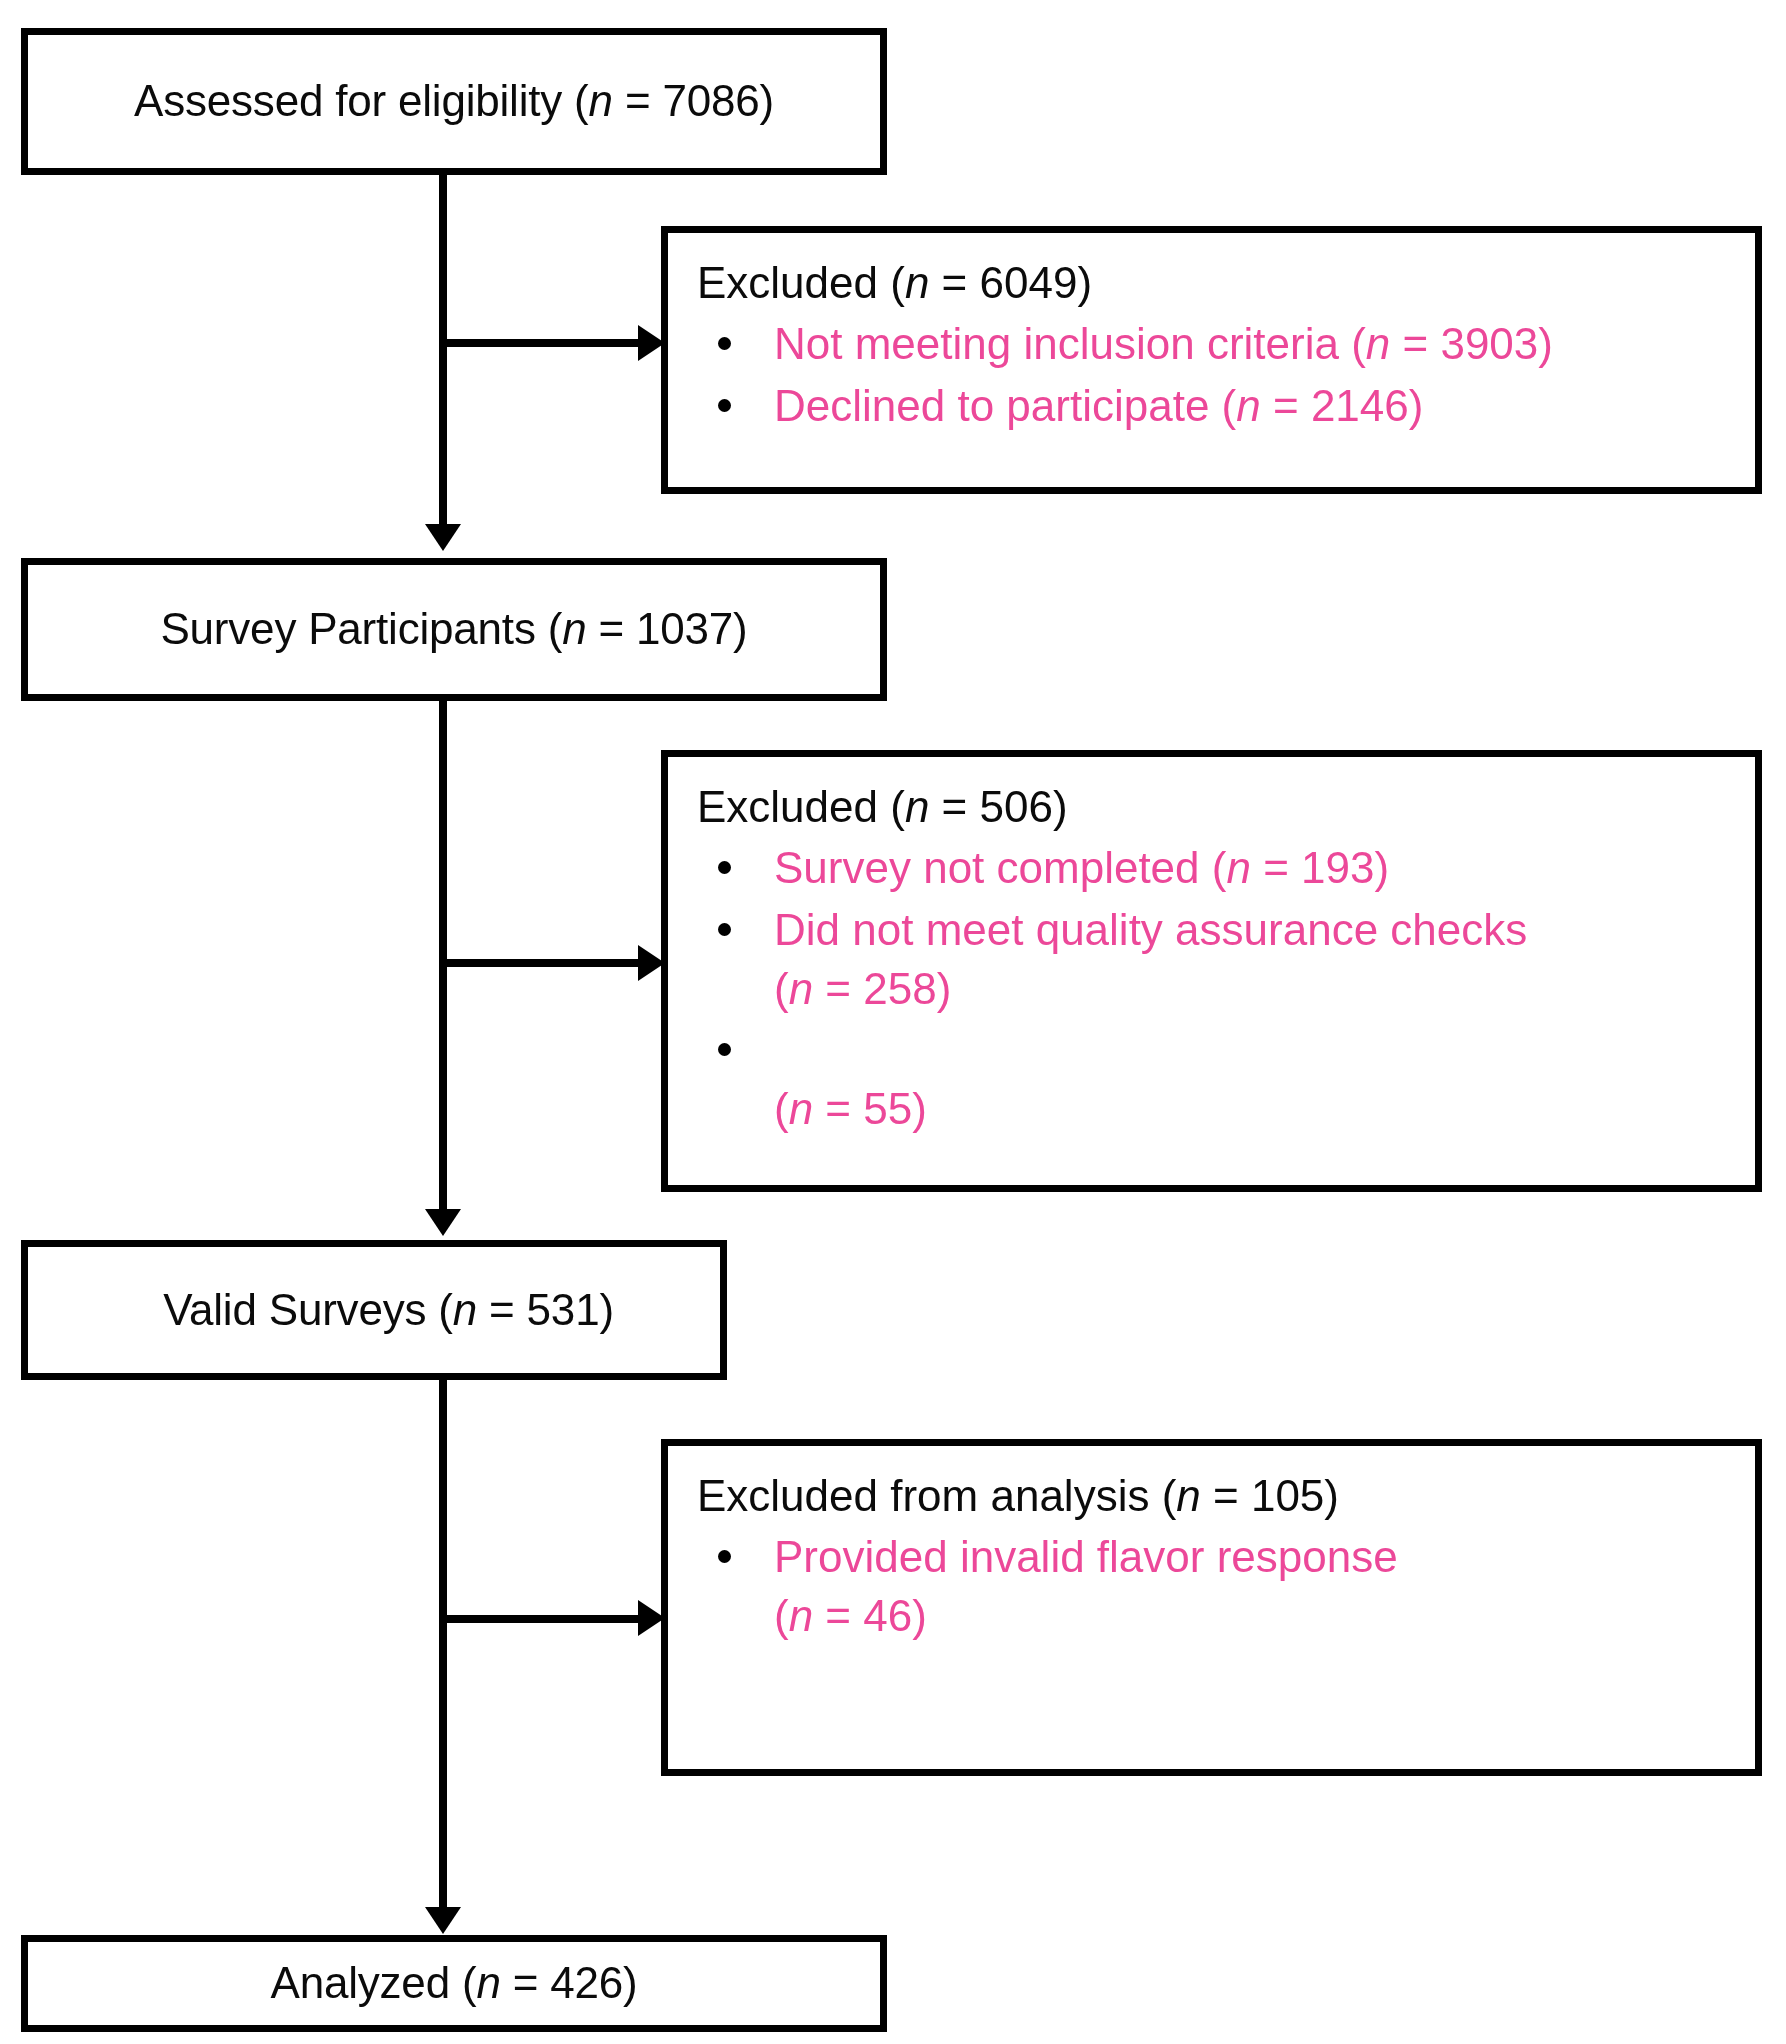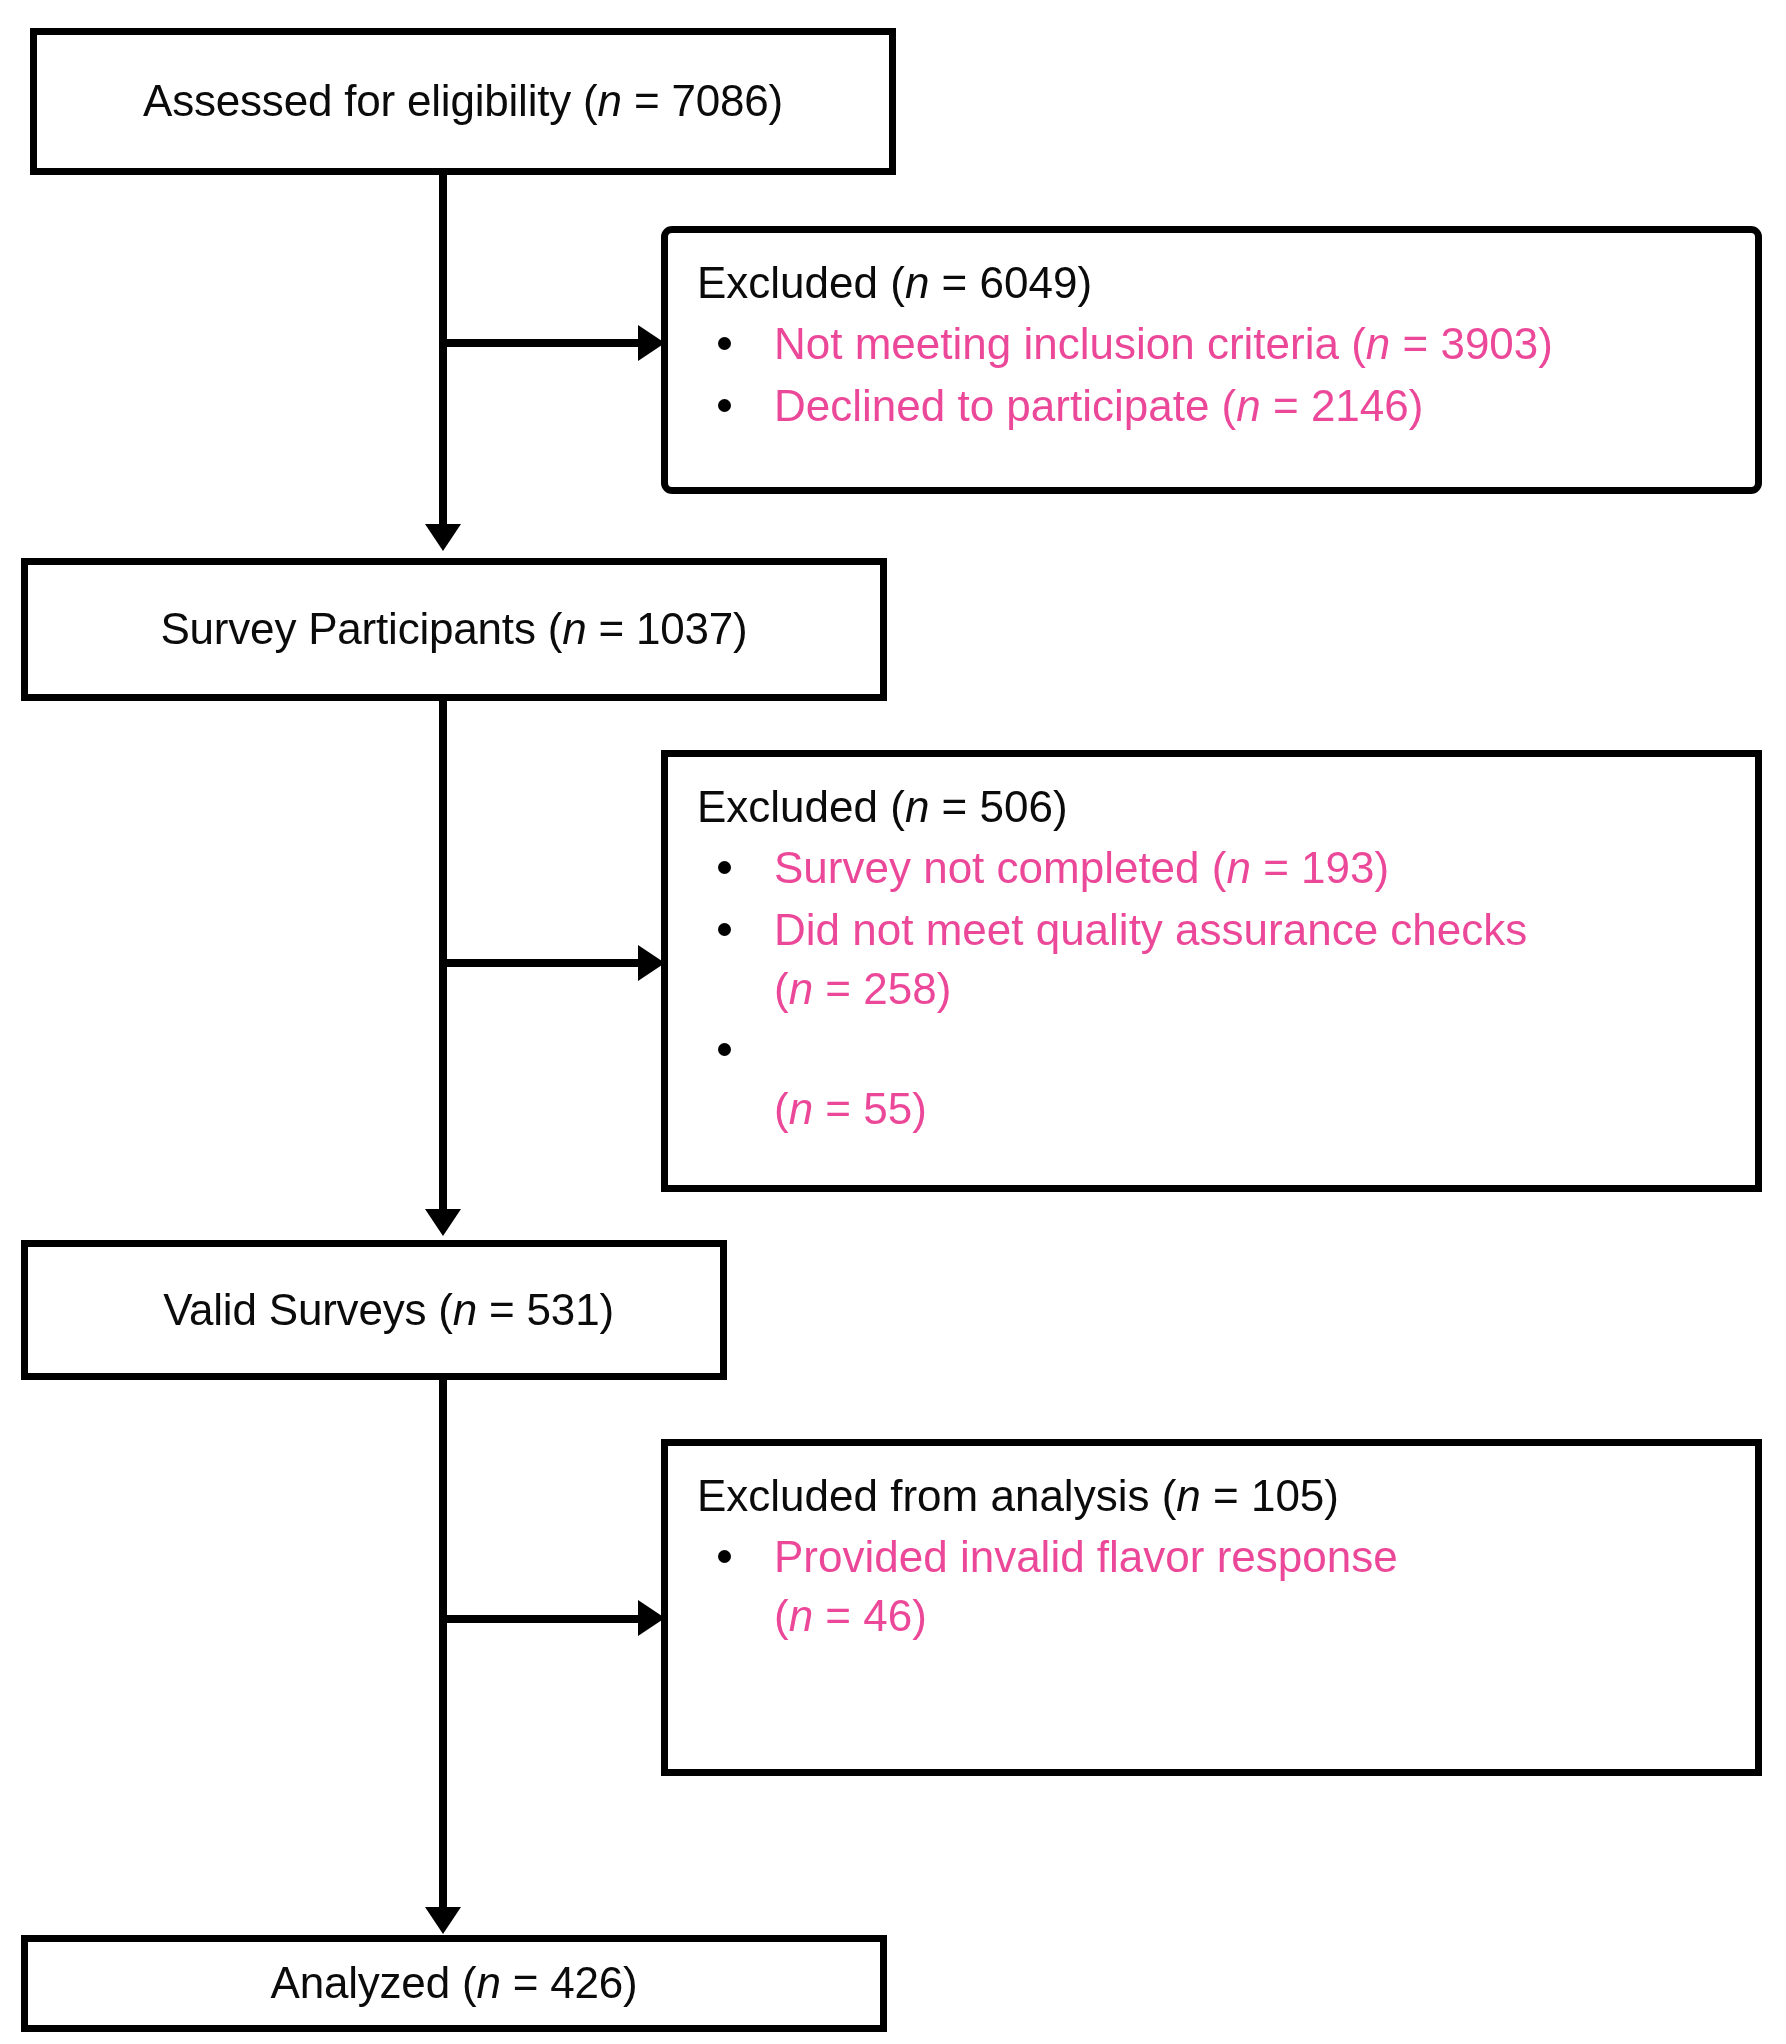--- a/index.html
+++ b/index.html
@@ -124,27 +124,27 @@
 
   <div class="hline" style="left:439px; top:959px; width:206px;"></div>
   <div class="arrow-right" style="left:638px; top:945px;"></div>
 
   <div class="vline" style="left:439px; top:1380px; height:532px;"></div>
   <div class="arrow-down" style="left:425px; top:1907px;"></div>
 
   <div class="hline" style="left:439px; top:1615px; width:206px;"></div>
   <div class="arrow-right" style="left:638px; top:1600px;"></div>
 
-  <div class="node main" style="left:21px; top:28px; width:866px; height:147px;margin-left:9px;">
+  <div class="node main" style="left:21px; top:28px; width:866px; height:147px;">
     <div class="node-label">
       <span>Assessed for eligibility (</span><em class="n-italic">n</em><span> = 7086)</span>
     </div>
   </div>
 
-  <div class="node side" style="left:661px; top:226px; width:1101px; height:268px;border-radius:11px;">
+  <div class="node side" style="left:661px; top:226px; width:1101px; height:268px;">
     <div class="side-title">
       <span>Excluded (</span><em class="n-italic">n</em><span> = 6049)</span>
     </div>
     <ul class="bullets">
       <li>
         <span class="bullet-dot"></span><span>Not meeting inclusion criteria  (</span><em class="n-italic">n</em><span> = 3903)</span>
       </li>
       <li>
         <span class="bullet-dot"></span><span>Declined to participate (</span><em class="n-italic">n</em><span> = 2146)</span>
       </li>

